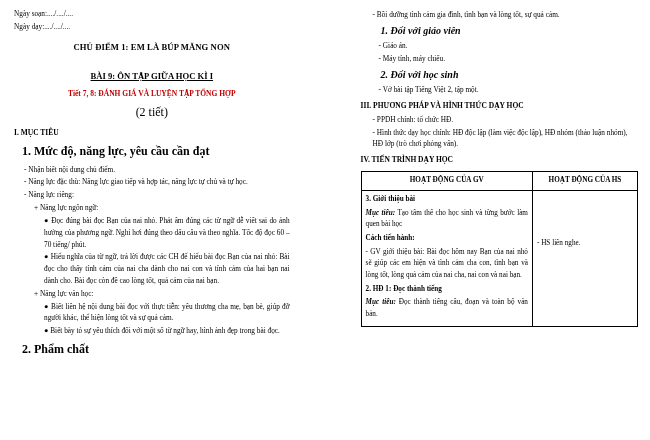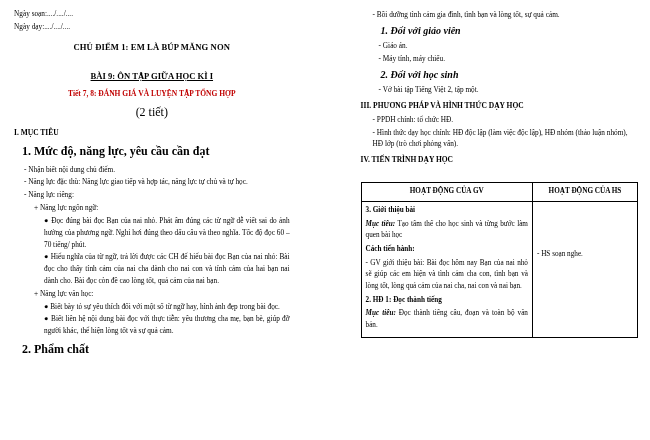--- a/index.html
+++ b/index.html
@@ -107,21 +107,21 @@
   .r-sub {
     font-weight: bold;
     margin: 2px 0 1px 20px;
     font-size: 10px;
     font-style: italic;
   }
 
   table.activity {
     width: 100%;
     border-collapse: collapse;
-    margin-top: 16px;
+    margin-top: 5px;
     font-size: 7.2px;
   }
   table.activity th,
   table.activity td {
     border: 1px solid #000;
     vertical-align: top;
     padding: 3px 4px;
   }
   table.activity th {
     text-align: center;
@@ -155,22 +155,22 @@
 
     <p class="lvl1">- Nhận biết nội dung chủ điểm.</p>
     <p class="lvl1">- Năng lực đặc thù: Năng lực giao tiếp và hợp tác, năng lực tự chủ và tự học.</p>
     <p class="lvl1">- Năng lực riêng:</p>
 
     <p class="lvl2">+ Năng lực ngôn ngữ:</p>
     <p class="lvl3">● <span>Đọc đúng bài đọc Bạn của nai nhỏ. Phát âm đúng các từ ngữ dễ viết sai do ảnh hưởng của phương ngữ. Nghỉ hơi đúng theo dấu câu và theo nghĩa. Tốc độ đọc 60 – 70 tiếng/ phút.</span></p>
     <p class="lvl3">● <span>Hiểu nghĩa của từ ngữ, trả lời được các CH để hiểu bài đọc Bạn của nai nhỏ: Bài đọc cho thấy tính cảm của nai cha dành cho nai con và tính cảm của hai bạn nai dành cho. Bài đọc còn đề cao lòng tốt, quả cảm của nai bạn.</span></p>
 
     <p class="lvl2">+ Năng lực văn học:</p>
+    <p class="lvl3">● <span>Biết liên hệ nội dung bài đọc với thực tiễn: yêu thương cha mẹ, bạn bè, giúp đỡ người khác, thể hiện lòng tốt và sự quả cảm.</span></p>
     <p class="lvl3">● <span>Biết bày tỏ sự yêu thích đối với một số từ ngữ hay, hình ảnh đẹp trong bài đọc.</span></p>
-    <p class="lvl3">● <span>Biết liên hệ nội dung bài đọc với thực tiễn: yêu thương cha mẹ, bạn bè, giúp đỡ người khác, thể hiện lòng tốt và sự quả cảm.</span></p>
 
     <p class="h-sub" style="margin-left:8px;">2. Phẩm chất</p>
   </div>
 
   <div class="col col-right">
     <p class="r-item">- Bồi dưỡng tình cảm gia đình, tình bạn và lòng tốt, sự quả cảm.</p>
 
     <p class="r-sub">1. Đối với giáo viên</p>
     <p class="r-item2">- Giáo án.</p>
     <p class="r-item2">- Máy tính, máy chiếu.</p>
@@ -194,20 +194,20 @@
         <tr>
           <td class="cell-gv">
             <p class="cell-p bold">3. Giới thiệu bài</p>
             <p class="cell-p"><span class="bold ital">Mục tiêu:</span> <span>Tạo tâm thế cho học sinh và từng bước làm quen bài học</span></p>
             <p class="cell-p bold">Cách tiến hành:</p>
             <p class="cell-p">- GV giới thiệu bài: Bài đọc hôm nay Bạn của nai nhỏ sẽ giúp các em hiện và tình cảm cha con, tình bạn và lòng tốt, lòng quả cảm của nai cha, nai con và nai bạn.</p>
             <p class="cell-p bold">2. HĐ 1: Đọc thành tiếng</p>
             <p class="cell-p"><span class="bold ital">Mục tiêu:</span> <span>Đọc thành tiếng câu, đoạn và toàn bộ văn bản.</span></p>
           </td>
           <td class="cell-hs">
-            <p class="cell-p" style="margin-top:44px;">- HS soạn nghe.</p>
+            <p class="cell-p" style="margin-top:44px;">- HS liên nghe.</p>
           </td>
         </tr>
       </tbody>
     </table>
   </div>
 
 </div>
 
 </body></html>

